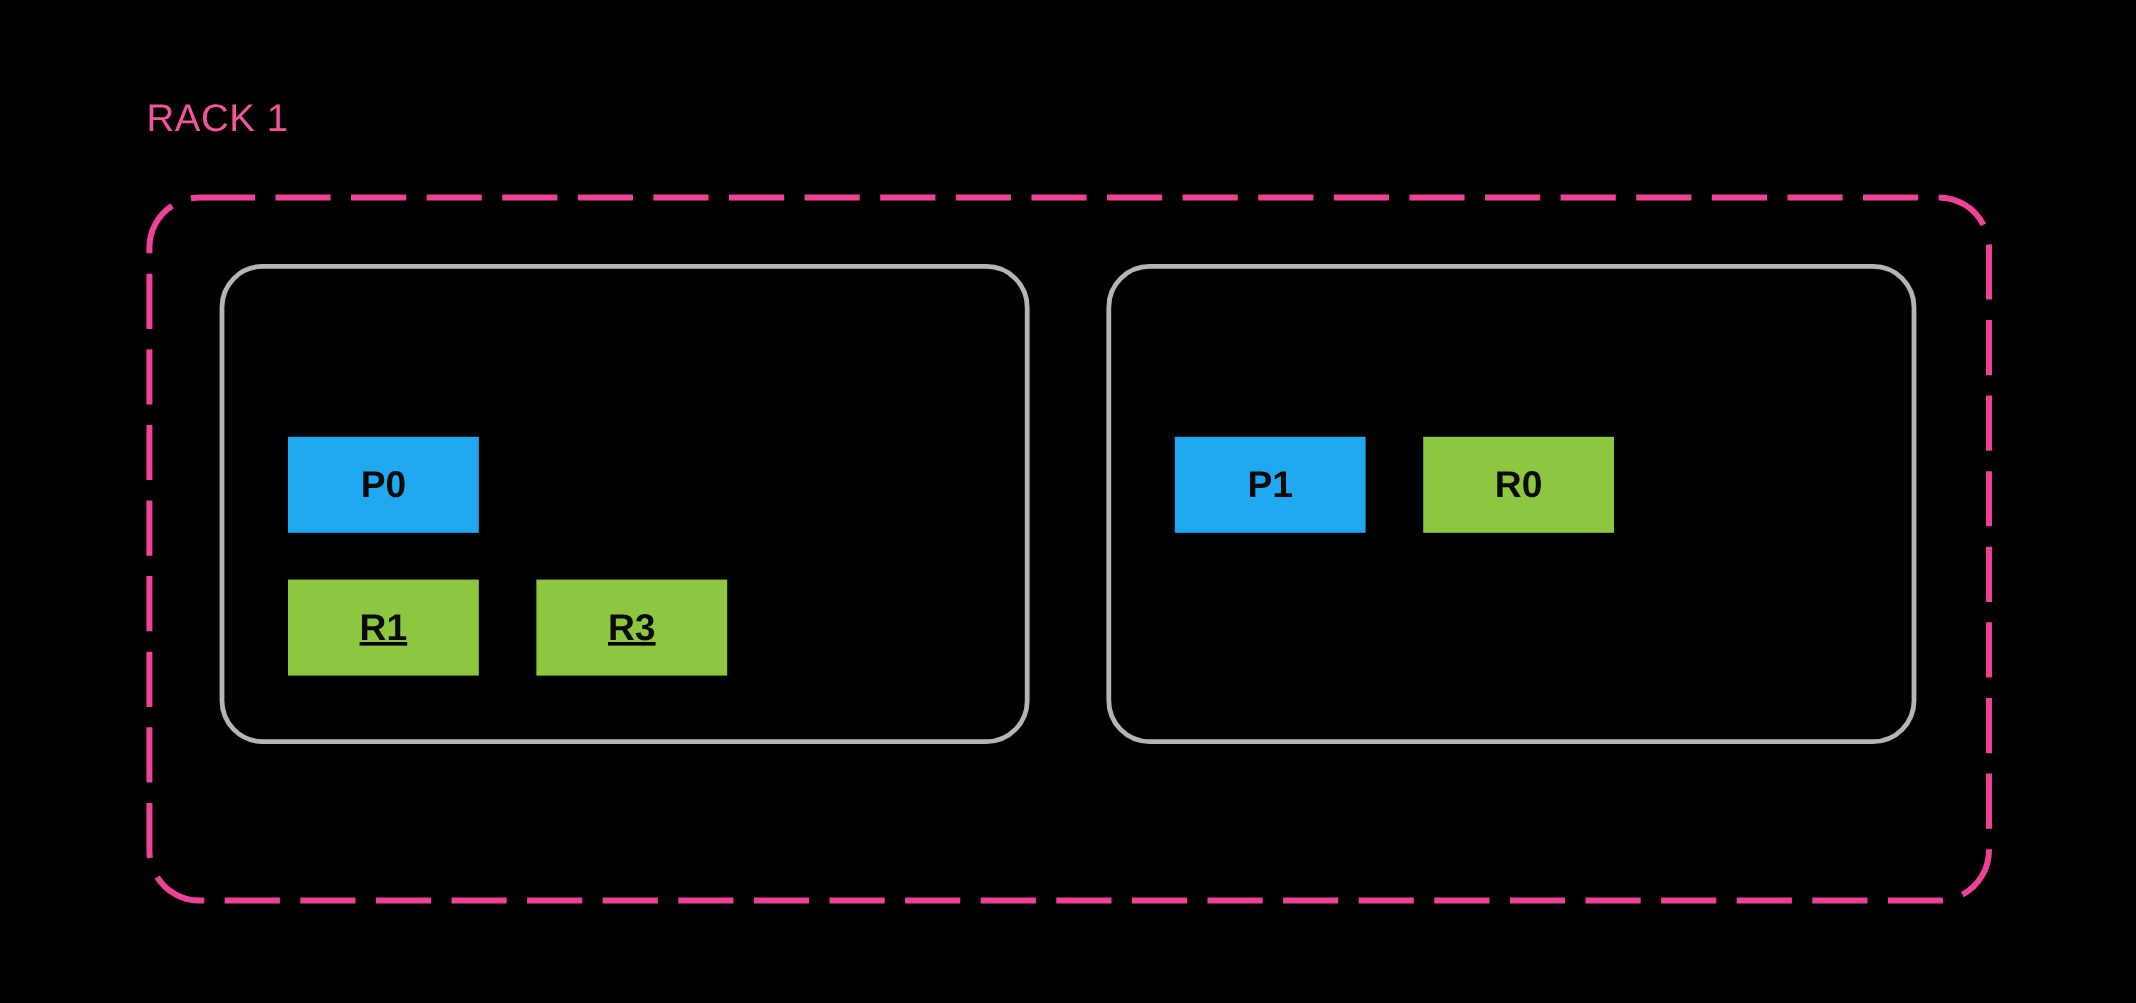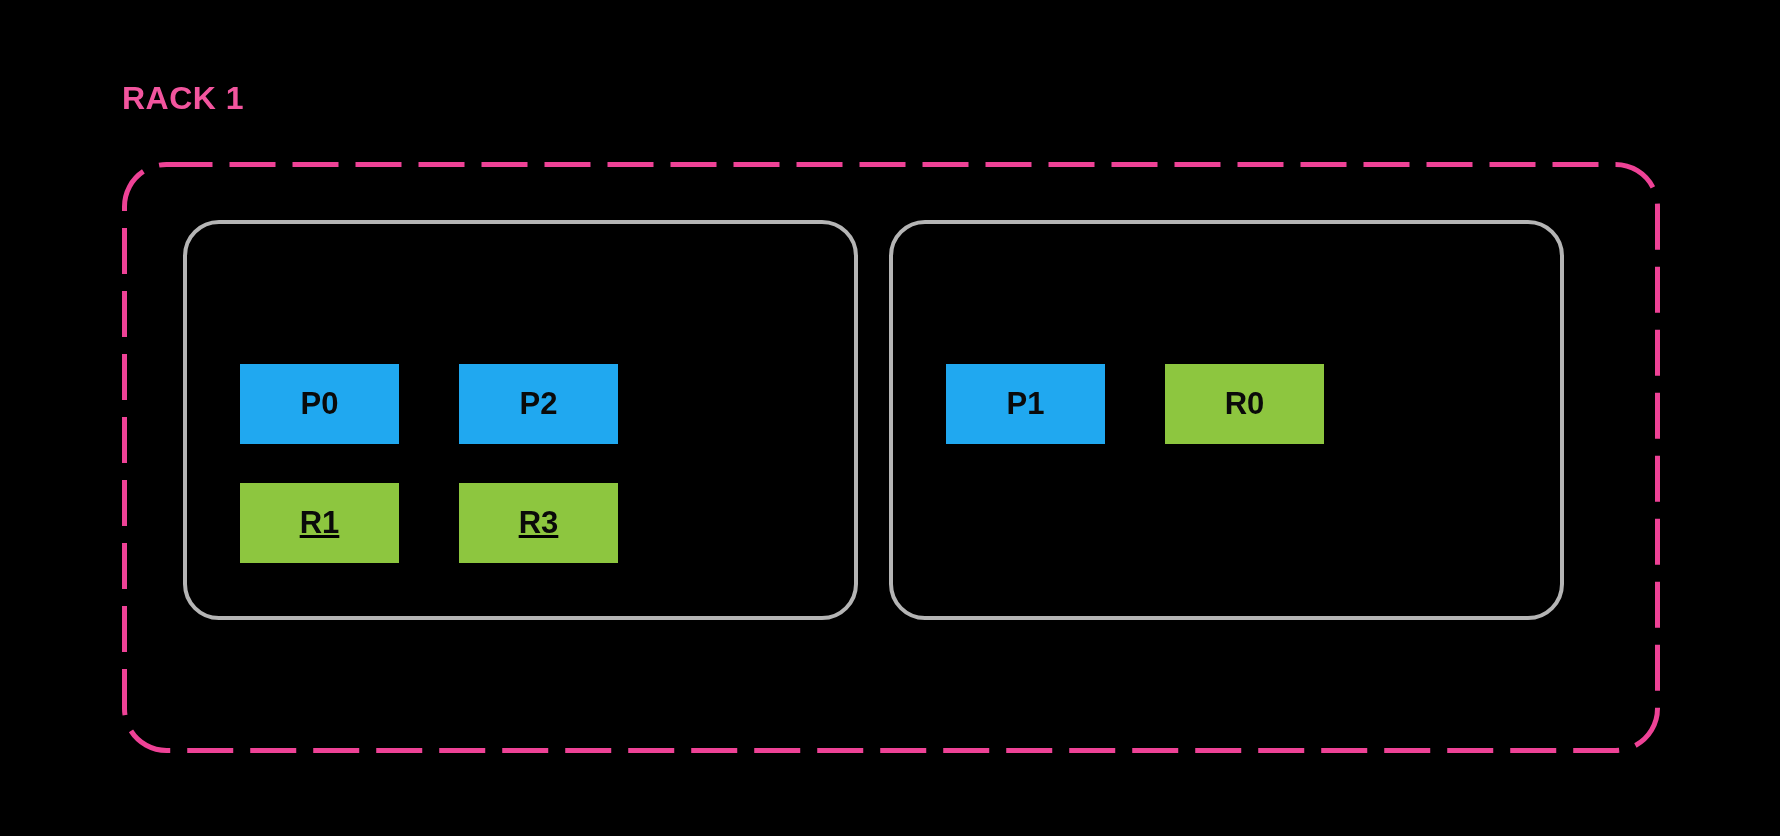--- a/index.html
+++ b/index.html
@@ -21,21 +21,21 @@
     height: 836px;
     background: var(--bg);
     overflow: hidden;
   }
 
   .rack-title {
     position: absolute;
     left: 122px;
     top: 80px;
     font-size: 32px;
-    font-weight: 700;
+    font-weight: 400;
     letter-spacing: 0.5px;
     color: var(--pink-label);
   }
 
   .rack-boundary-svg {
     position: absolute;
     left: 0; top: 0;
     width: 1780px;
     height: 836px;
   }
@@ -50,25 +50,25 @@
   .node {
     position: absolute;
     top: 220px;
     width: 675px;
     height: 400px;
     border: 4px solid var(--gray);
     border-radius: 36px;
     background: transparent;
   }
   .node.node-1 { left: 183px; }
-  .node.node-2 { left: 889px; }
+  .node.node-2 { left: 922px; }
 
   .slot-row {
     display: flex;
-    gap: 60px;
+    gap: 48px;
     margin-left: 53px;
   }
   .slot-row.row-1 { margin-top: 140px; }
   .slot-row.row-2 { margin-top: 39px; text-decoration: underline; }
 
   .slot {
     width: 159px;
     height: 80px;
     display: flex;
     align-items: center;
@@ -87,21 +87,20 @@
 
   <div class="rack-title">RACK 1</div>
 
   <svg class="rack-boundary-svg" viewBox="0 0 1780 836" xmlns="http://www.w3.org/2000/svg">
     <rect x="124.5" y="164.5" width="1533" height="586" rx="42"></rect>
   </svg>
 
   <div class="node node-1">
     <div class="slot-row row-1">
       <div class="slot primary">P0</div>
-      <div class="slot primary">P2</div>
     </div>
     <div class="slot-row row-2">
       <div class="slot replica">R1</div>
       <div class="slot replica">R3</div>
     </div>
   </div>
 
   <div class="node node-2">
     <div class="slot-row row-1">
       <div class="slot primary">P1</div>

